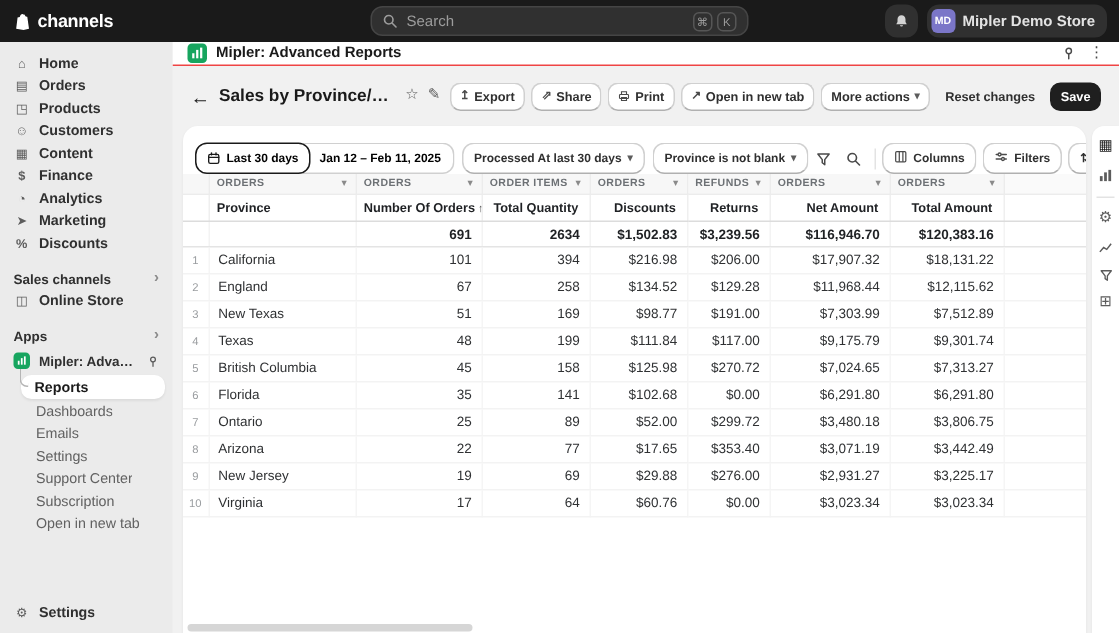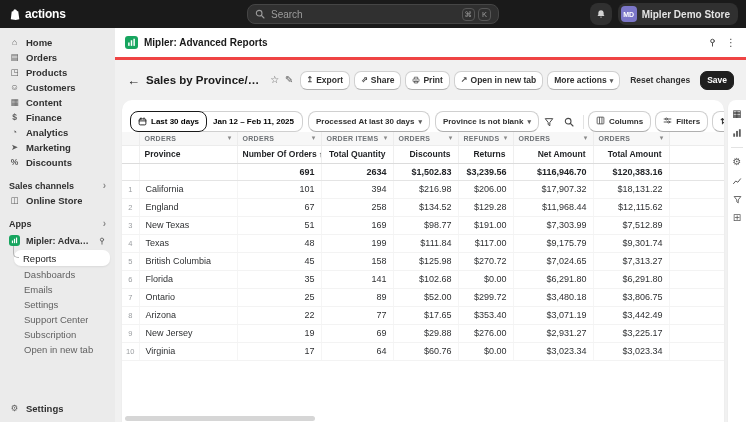--- a/index.html
+++ b/index.html
@@ -38,26 +38,26 @@
   .app-row{margin-top:2px}
   .app-logo{width:11px;height:11px;border-radius:3px;background:#17a55f;display:flex;align-items:center;justify-content:center;flex-shrink:0}
   .app-row .nlbl{flex:1;min-width:0;font-size:9px}
   .pin{margin-left:auto;color:#5c5c5c;flex-shrink:0;display:flex}
   .sub-items{position:relative;margin-top:2px}
   .connector{position:absolute;left:13px;top:-4px;width:6px;height:12px;border-left:1px solid #b5b5b5;
     border-bottom:1px solid #b5b5b5;border-bottom-left-radius:5px}
   .sub-item{display:flex;align-items:center;height:15px;padding:0 8px 0 24px;font-size:9.5px;font-weight:500;color:#616161}
   .sub-item span{white-space:nowrap;overflow:hidden;text-overflow:ellipsis}
   .sub-item[data-active="true"]{margin:1px 5px 1px 14px;padding:0 0 0 9px;height:16px;background:#fff;border-radius:7px;
-    color:#1a1a1a;font-weight:400;box-shadow:0 1px 2px rgba(0,0,0,.08)}
+    color:#1a1a1a;font-weight:700;box-shadow:0 1px 2px rgba(0,0,0,.08)}
   .sidebar-bottom{position:absolute;left:0;right:0;bottom:6px}
 
   
   .main{flex:1;display:flex;flex-direction:column;min-width:0}
-  .app-bar{height:32px;background:#fff;border-bottom:3px solid #ef4444;display:flex;align-items:center;gap:6px;padding:0 10px;flex-shrink:0}
+  .app-bar{height:16px;background:#fff;border-bottom:1px solid #ef4444;display:flex;align-items:center;gap:6px;padding:0 10px;flex-shrink:0}
   .app-bar .app-logo{width:13px;height:13px}
   .app-bar-name{font-size:10px;font-weight:700;color:#1a1a1a}
   .app-bar-right{margin-left:auto;display:flex;align-items:center;gap:9px;color:#4a4a4a}
   .kebab{font-size:10px;color:#4a4a4a;line-height:1}
 
   .title-row{height:40px;display:flex;align-items:center;padding:0 12px;gap:6px}
   .backbtn{font-size:13px;color:#1a1a1a;line-height:1}
   .page-title{font-size:11.5px;font-weight:700;color:#1a1a1a;white-space:nowrap;overflow:hidden;text-overflow:ellipsis}
   .t-icon{font-size:10px;color:#5c5c5c;line-height:1}
   .title-actions{margin-left:auto;display:flex;align-items:center;gap:4px;flex-shrink:0}
@@ -125,21 +125,21 @@
 
 <div class="screen">
 
   <div class="topbar">
     <div class="logo">
       <span style="display:flex">
         <svg width="13" height="13" viewBox="0 0 14 14">
             <path fill="#fff" d="M9.6 3.1c.8.2 1.3.4 1.4.5l1.2 8.4-3.9 1L3 12l1-8.1 1.6-.3C5.9 2.3 6.6 1.4 7.5 1.4c.4 0 .7.2 1 .5.4-.1.8.2 1.1 1.2z"></path>
           </svg>
       </span>
-      <span class="logo-text">actions</span>
+      <span class="logo-text">channels</span>
     </div>
     <div class="searchbox">
       <span style="display:flex">
         <svg width="10" height="10" viewBox="0 0 12 12">
             <circle cx="5" cy="5" r="3.4" fill="none" stroke="#9c9c9c" stroke-width="1.3"></circle>
             <line x1="7.8" y1="7.8" x2="10.8" y2="10.8" stroke="#9c9c9c" stroke-width="1.3" stroke-linecap="round"></line>
           </svg>
       </span>
       <input class="search-input" placeholder="Search" style="">
       <span class="kbds">

